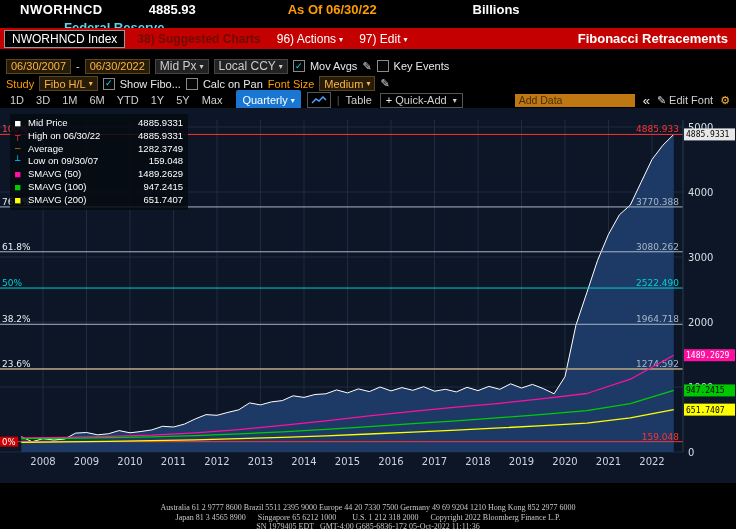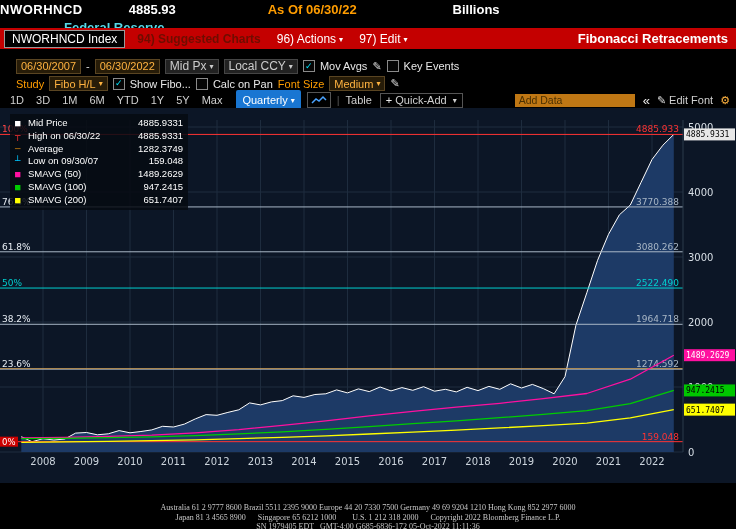--- a/index.html
+++ b/index.html
@@ -1,21 +1,21 @@
 <!DOCTYPE html>
 <html><head>
 <meta charset="utf-8">
 <style>
   html,body{margin:0;padding:0;background:#000;}
   .terminal{position:relative;width:736px;height:529px;background:#000;overflow:hidden;
     font-family:"Liberation Sans",sans-serif;color:#fff;}
   .bar{position:absolute;left:0;width:100%;display:flex;align-items:center;}
   
   .row1{top:0;height:18px;font-size:13px;font-weight:700;}
-  .ticker{margin-left:0;letter-spacing:.5px;}
+  .ticker{margin-left:20px;letter-spacing:.5px;}
   .px{margin-left:46px;}
   .asof{margin-left:92px;color:#ff9d00;}
   .unit{margin-left:96px;}
   
   .row2{top:18px;height:18px;font-size:13px;font-weight:700;}
   .desc{margin-left:8px;color:#ff9d00;}
   .source{margin-left:64px;color:#56d8e8;}
   
   .row3{top:28px;height:21px;background:#c40000;font-size:12px;}
   .secbox{margin-left:4px;background:#000;border:1px solid #999;padding:1px 7px;font-size:12px;color:#fff;}
@@ -23,21 +23,21 @@
   .menu{margin-left:16px;color:#fff;}
   .fntitle{margin-left:auto;margin-right:8px;font-weight:700;font-size:13px;}
   .caret::after{content:"▾";font-size:8px;margin-left:3px;vertical-align:1px;}
   
   .row4{top:57px;height:18px;font-size:11px;gap:5px;}
   .row5{top:75px;height:17px;font-size:11px;gap:5px;}
   .fld{background:#271c08;border:1px solid #5a4522;color:#ffb340;padding:0 4px;height:13px;
     display:inline-flex;align-items:center;font-size:11px;}
   .drop{background:#222;border:1px solid #454545;color:#ccc;padding:0 4px;height:13px;
     display:inline-flex;align-items:center;font-size:12px;}
-  .ml6{margin-left:16px;}
+  .ml6{margin-left:6px;}
   .cb{width:10px;height:10px;border:1px solid #8a8a8a;background:#050505;display:inline-flex;
     align-items:center;justify-content:center;flex:none;}
   .cb.checked::after{content:"✓";color:#00e5ff;font-size:9px;line-height:1;}
   .lbl{color:#e8e8e8;}
   .amberlbl{color:#ff9d00;}
   .pencil::after{content:"✎";color:#d8d8d8;}
   .gear::after{content:"⚙";color:#ffb340;}
   .dash{color:#ddd;}
   
   .row6{top:92px;height:16px;font-size:11px;color:#d0d0d0;padding-right:6px;box-sizing:border-box;}
@@ -79,21 +79,21 @@
     <span class="asof">As Of 06/30/22</span>
     <span class="unit">Billions</span>
   </div>
 
   <div class="bar row2">
     <span class="source">Federal Reserve</span>
   </div>
 
   <div class="bar row3">
     <span class="secbox">NWORHNCD Index</span>
-    <span class="suggested">94) Suggested Charts</span>
+    <span class="suggested">38) Suggested Charts</span>
     <span class="menu caret">96) Actions</span>
     <span class="menu caret">97) Edit</span>
     <span class="fntitle">Fibonacci Retracements</span>
   </div>
 
   <div class="bar row4">
     <span class="fld ml6">06/30/2007</span>
     <span class="dash">-</span>
     <span class="fld">06/30/2022</span>
     <span class="drop caret">Mid Px</span>

